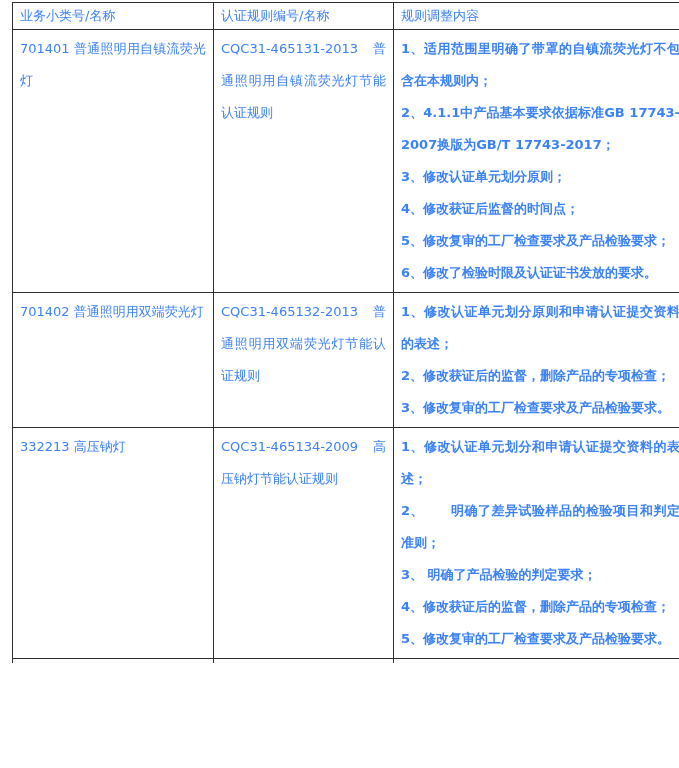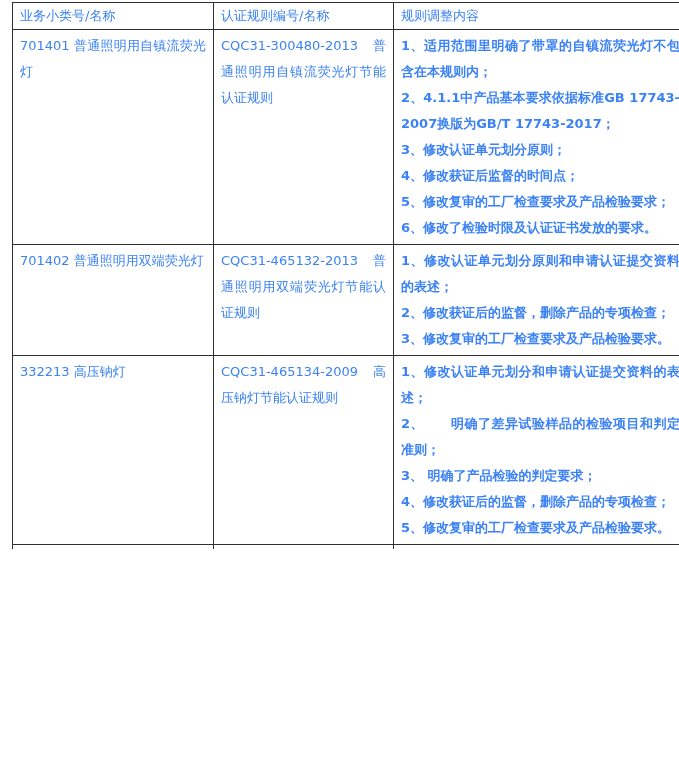--- a/index.html
+++ b/index.html
@@ -31,21 +31,21 @@
     overflow: hidden;
   }
   .rules-table th {
     height: 26px;
     vertical-align: middle;
     padding: 0 7px;
     line-height: 26px;
     white-space: nowrap;
   }
   .rules-table td {
-    line-height: 26px;
+    line-height: 32px;
     margin-left: 13px;
   }
   .jtext {
     text-align: justify;
     word-break: break-all;
   }
   .adj-item {
     text-align: justify;
     word-break: break-all;
     font-weight: bold;
@@ -72,21 +72,21 @@
         <th>认证规则编号/名称</th>
         <th>规则调整内容</th>
       </tr>
     </thead>
     <tbody>
       <tr>
         <td>
           <div class="jtext">701401 普通照明用自镇流荧光灯</div>
         </td>
         <td>
-          <div class="jtext">CQC31-300480-2013 普通照明用自镇流荧光灯节能认证规则</div>
+          <div class="jtext">CQC31-465131-2013 普通照明用自镇流荧光灯节能认证规则</div>
         </td>
         <td>
           <div class="adj-item">1、适用范围里明确了带罩的自镇流荧光灯不包含在本规则内；</div>
           <div class="adj-item">2、4.1.1中产品基本要求依据标准GB 17743-2007换版为GB/T 17743-2017；</div>
           <div class="adj-item">3、修改认证单元划分原则；</div>
           <div class="adj-item">4、修改获证后监督的时间点；</div>
           <div class="adj-item">5、修改复审的工厂检查要求及产品检验要求；</div>
           <div class="adj-item">6、修改了检验时限及认证证书发放的要求。</div>
         </td>
       </tr>

